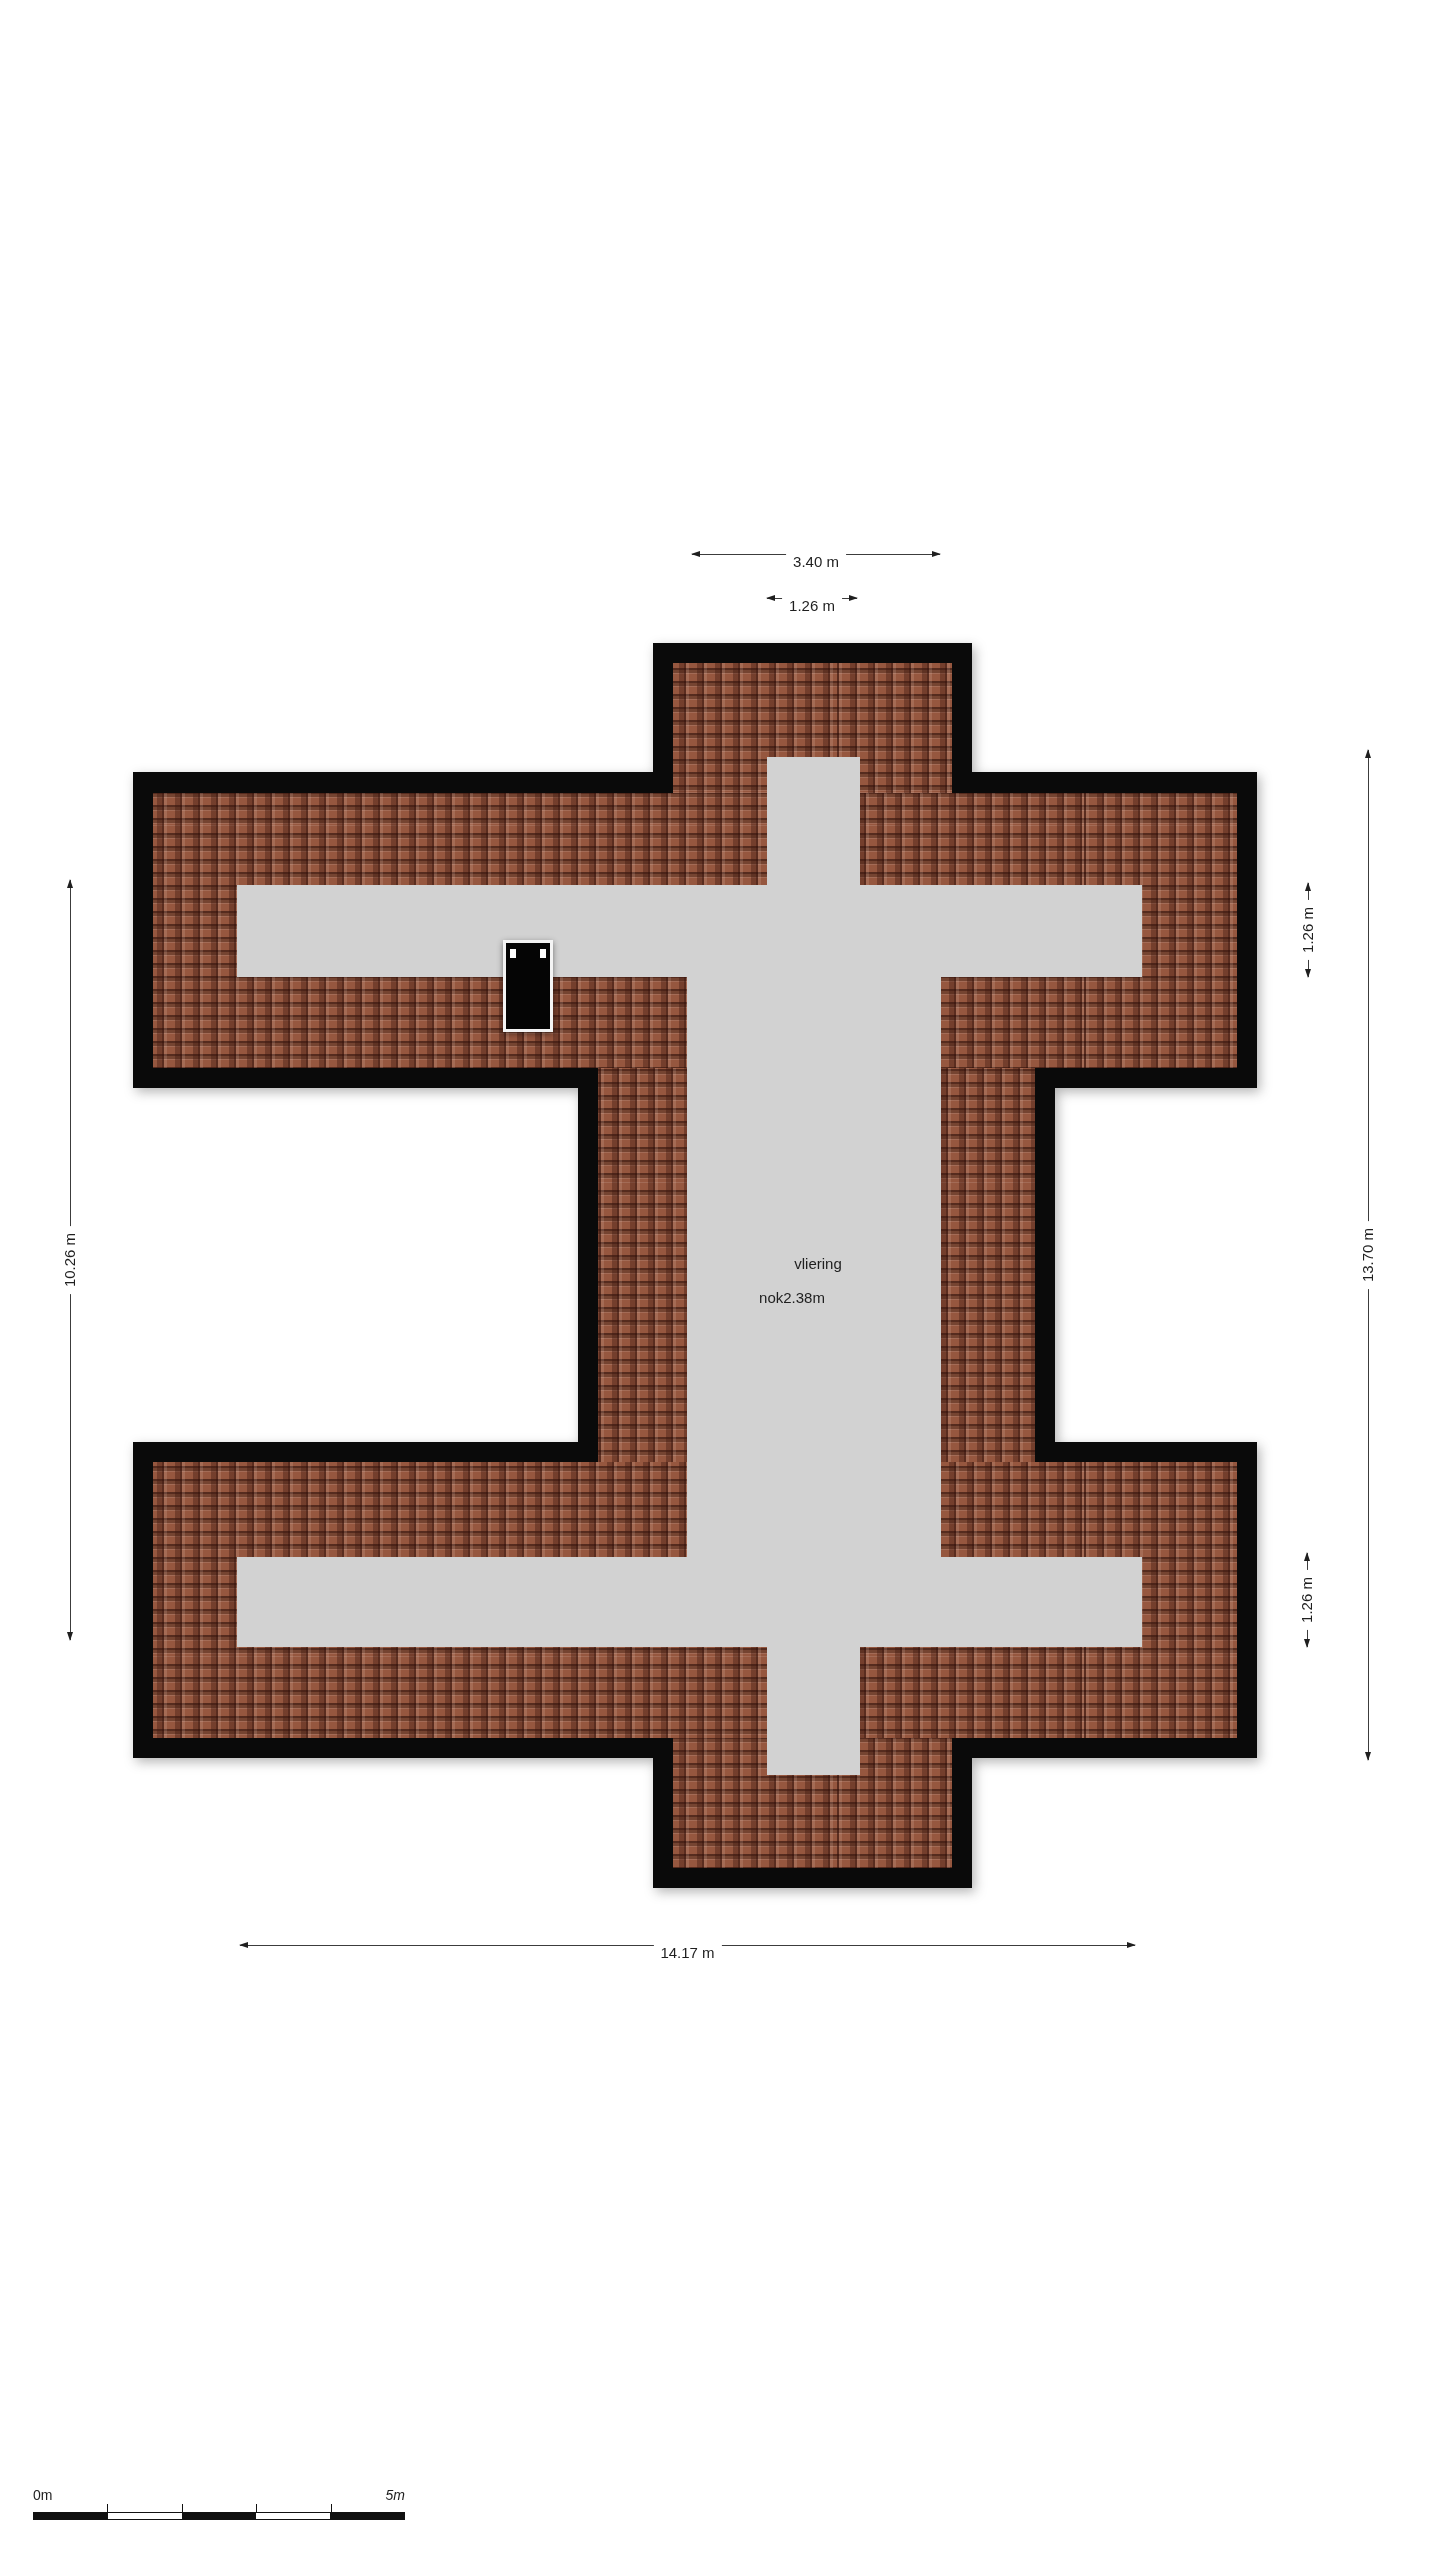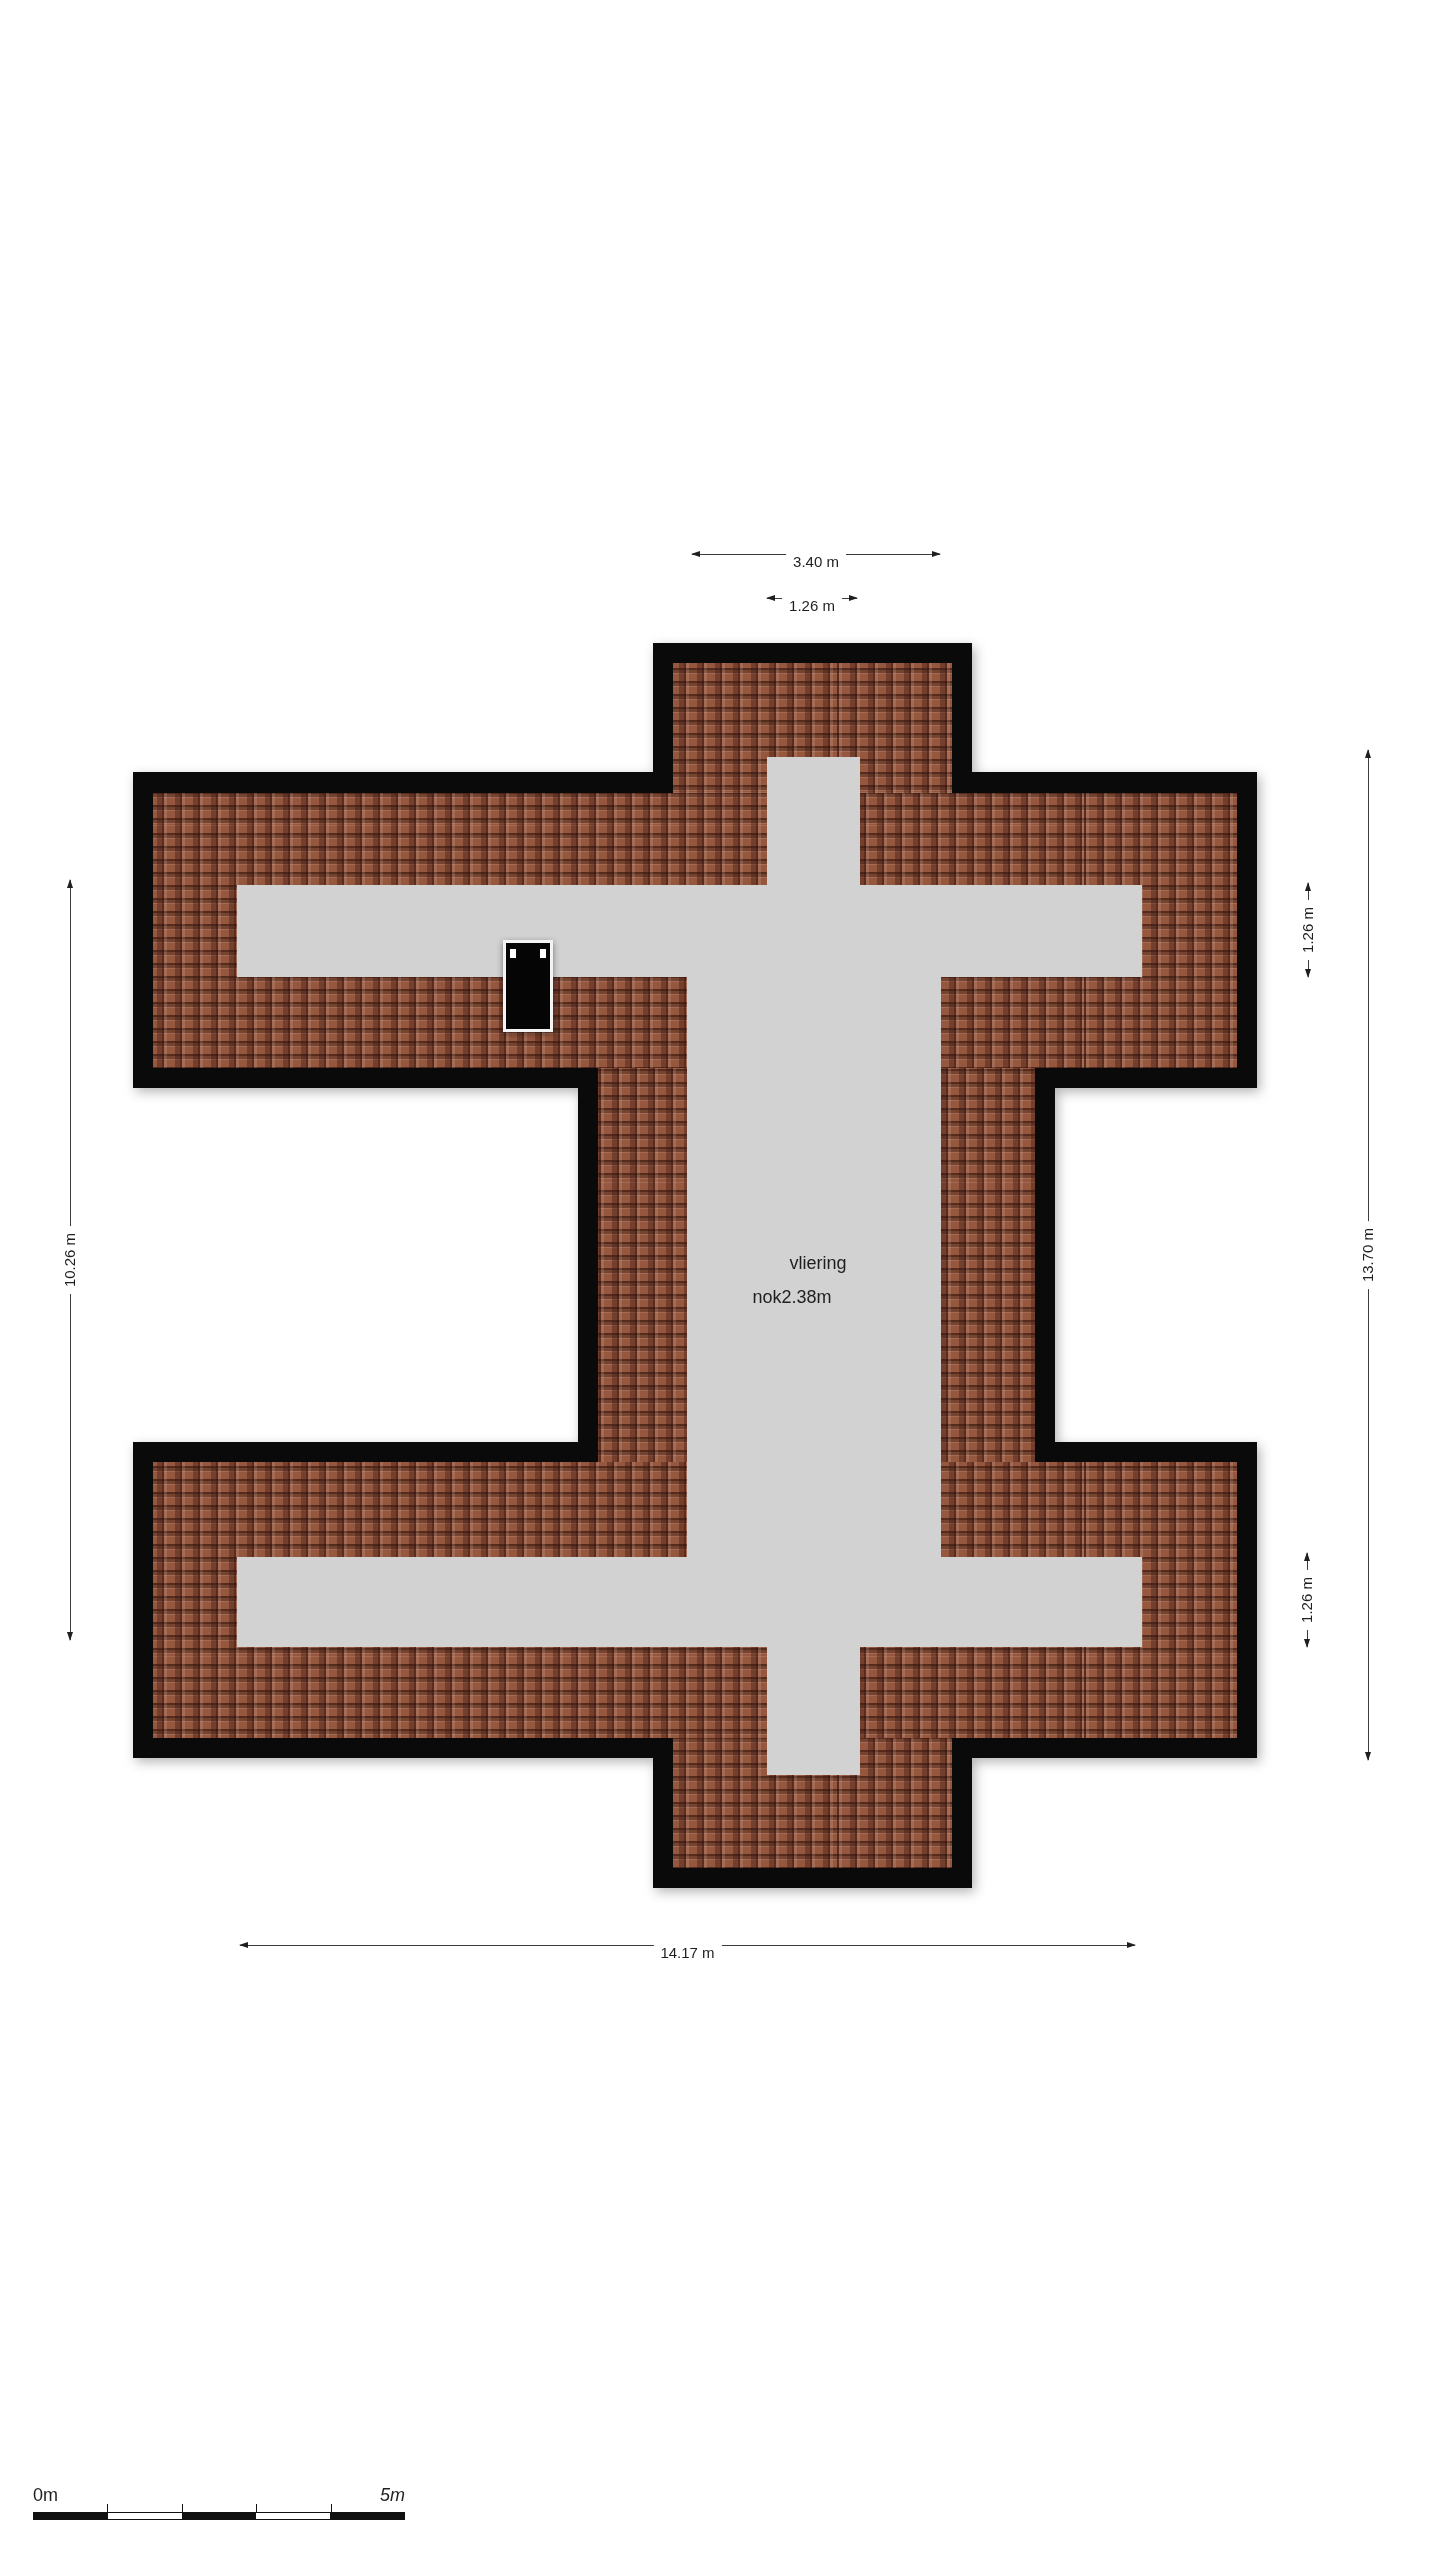--- a/index.html
+++ b/index.html
@@ -45,25 +45,25 @@
   .dim.h .ah.start{left:-1px;top:-3px;border-top:3.5px solid transparent;border-bottom:3.5px solid transparent;border-right:9px solid #1f1f1f;}
   .dim.h .ah.end{right:-1px;top:-3px;border-top:3.5px solid transparent;border-bottom:3.5px solid transparent;border-left:9px solid #1f1f1f;}
   .dim.v .ah.start{top:-1px;left:-3px;border-left:3.5px solid transparent;border-right:3.5px solid transparent;border-bottom:9px solid #1f1f1f;}
   .dim.v .ah.end{bottom:-1px;left:-3px;border-left:3.5px solid transparent;border-right:3.5px solid transparent;border-top:9px solid #1f1f1f;}
   .dim-label{position:absolute;background:#ffffff;color:#1f1f1f;font-size:15px;line-height:18px;
              padding:0 7px;white-space:nowrap;}
   .dim.h .dim-label{left:50%;top:8px;transform:translate(-50%,-50%);}
   .dim.v .dim-label{left:0;top:50%;transform:translate(-50%,-50%) rotate(-90deg);}
 
   
-  .room-label{position:absolute;color:#1f1f1f;font-size:18px;transform:translate(-50%,-50%);white-space:nowrap;}
+  .room-label{position:absolute;color:#1f1f1f;font-size:15px;transform:translate(-50%,-50%);white-space:nowrap;}
 
   
   .scalebar{position:absolute;left:33px;top:2488px;width:372px;height:34px;}
-  .scalebar .lbl{position:absolute;top:0;font-size:18px;color:#1f1f1f;line-height:14px;}
+  .scalebar .lbl{position:absolute;top:0;font-size:14px;color:#1f1f1f;line-height:14px;}
   .scalebar .lbl.start{left:0;}
   .scalebar .lbl.end{right:0;font-style:italic;}
   .scalebar .bar{position:absolute;left:0;right:0;top:24px;height:8px;border:1px solid #111;box-sizing:border-box;display:flex;}
   .scalebar .seg{flex:1 1 0;}
   .scalebar .seg.b{background:#111;}
   .scalebar .seg.w{background:#ffffff;}
   .scalebar .tick{position:absolute;top:16px;width:1px;height:9px;background:#111;}
 </style>
 </head>
 <body>

